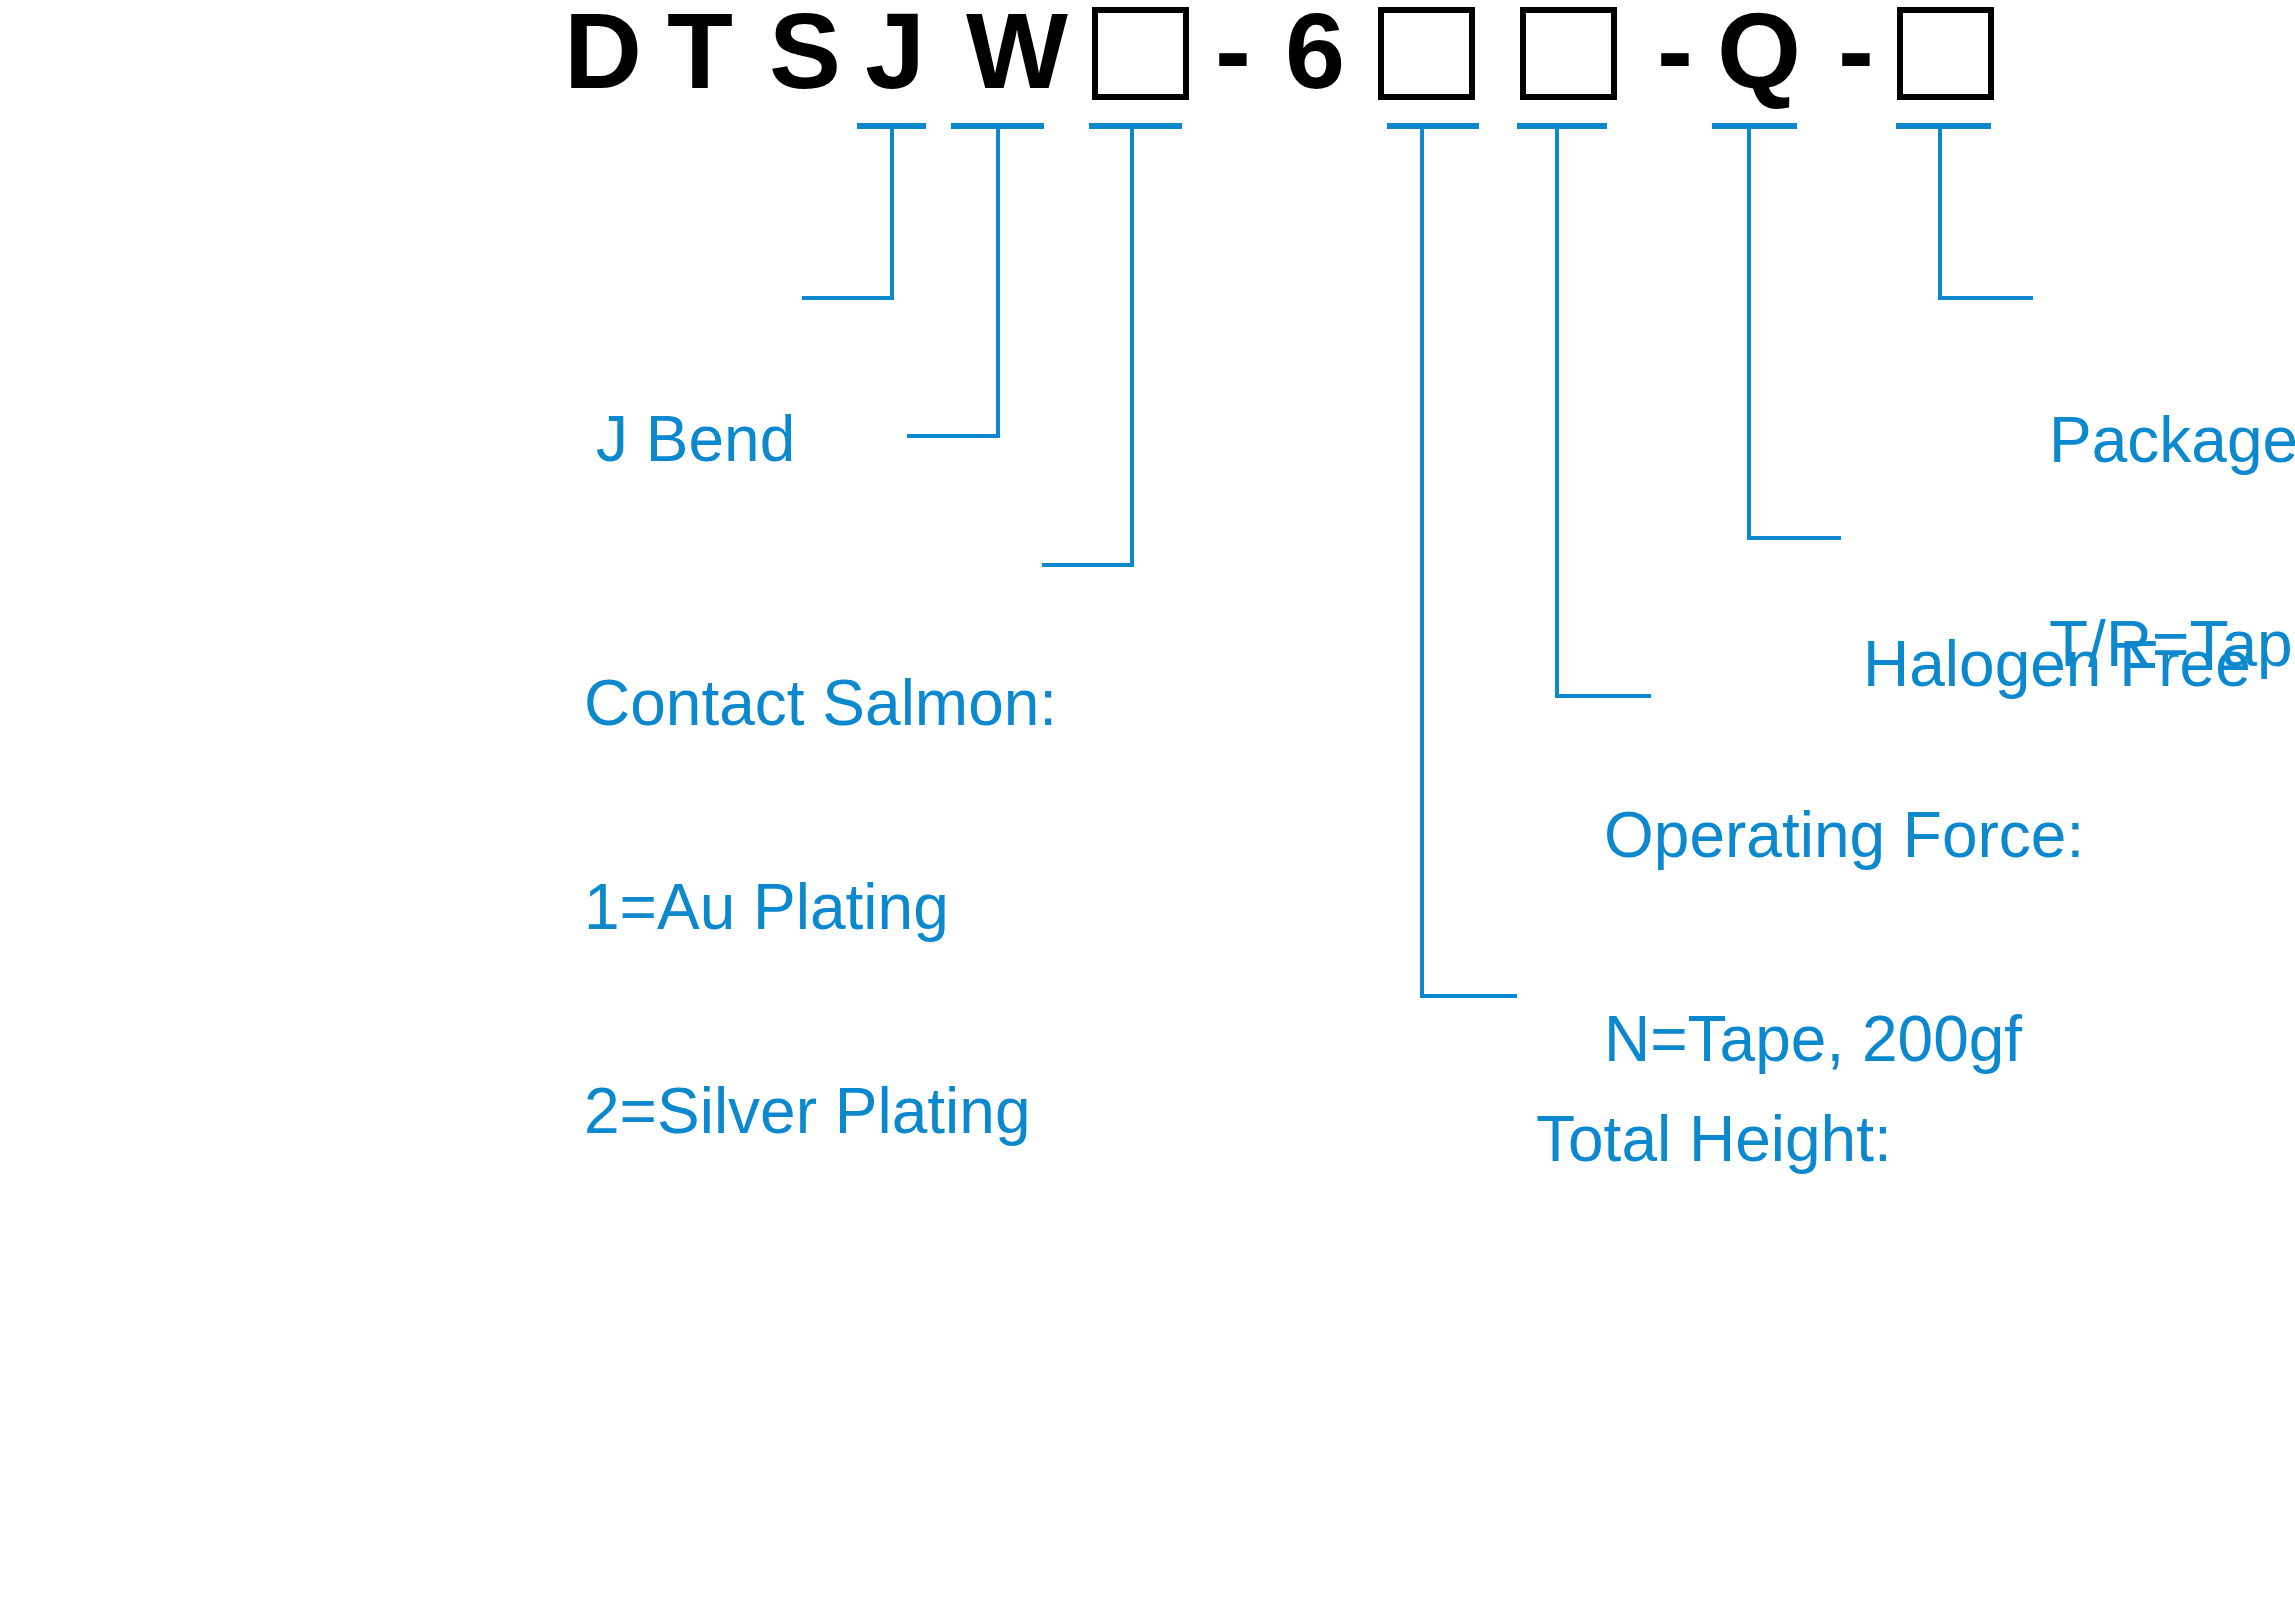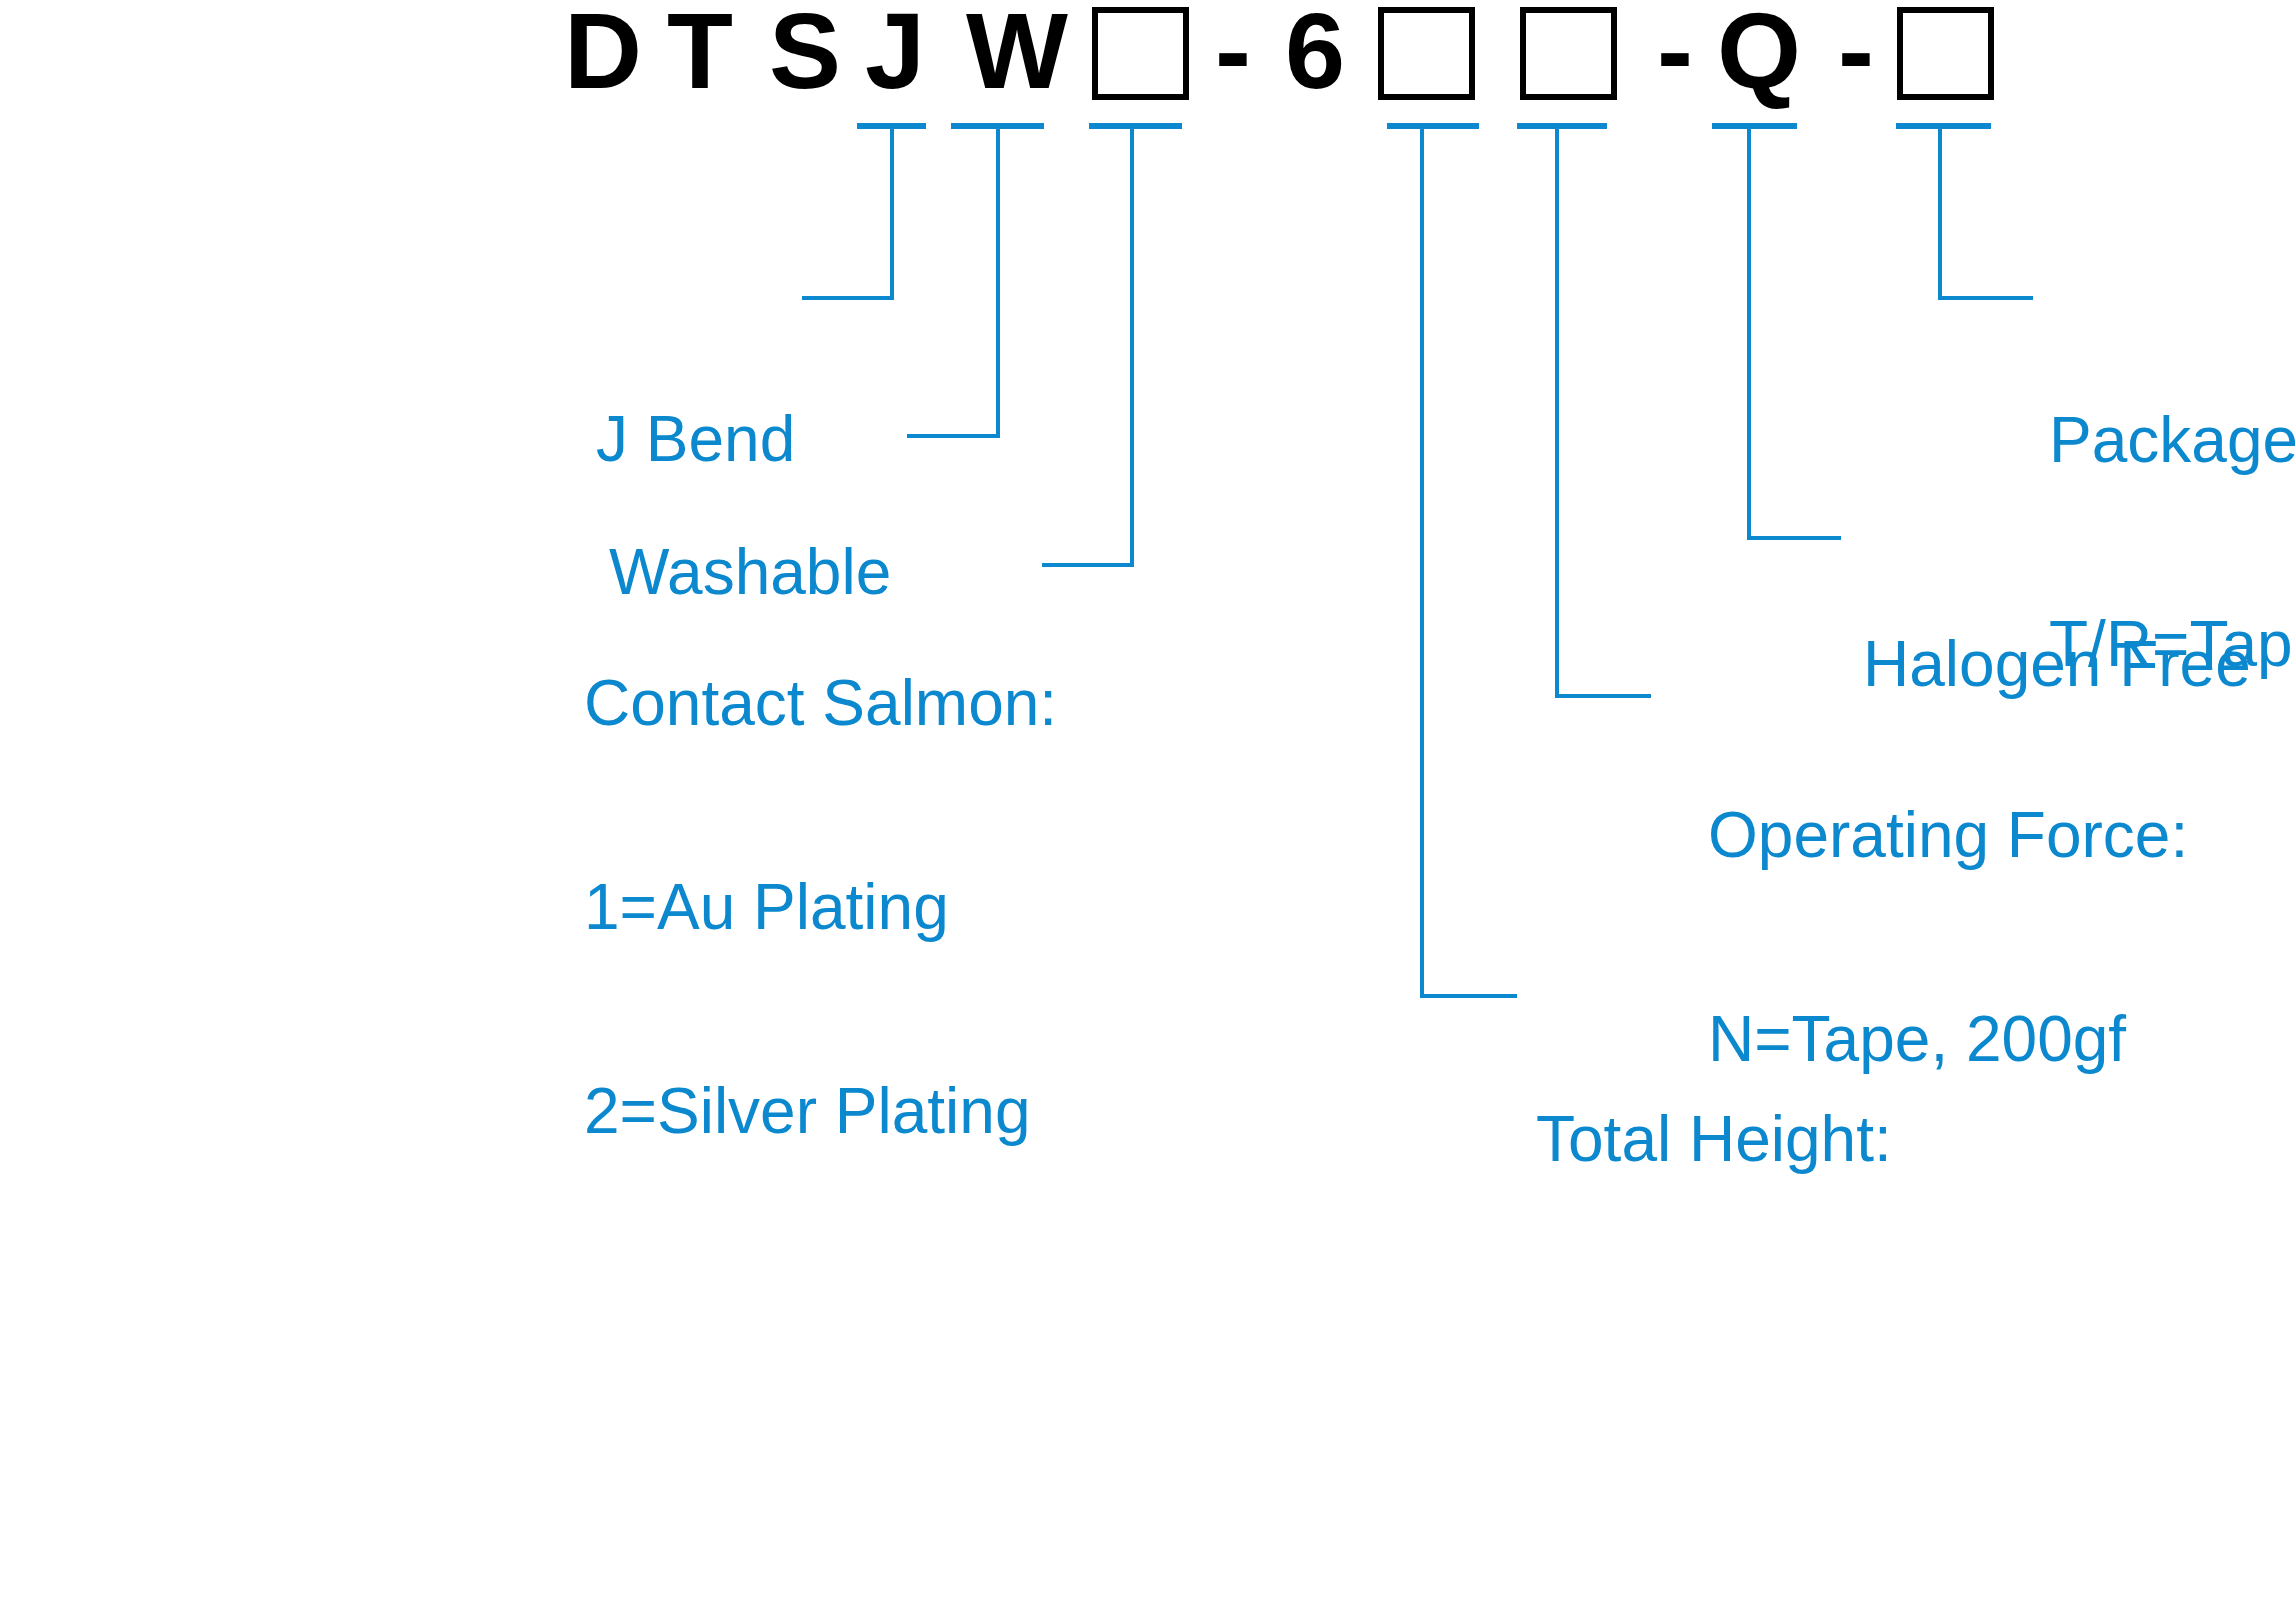--- a/index.html
+++ b/index.html
@@ -113,35 +113,32 @@
   <div class="vl" style="left:1747px; top:129px; height:410px"></div>
   <div class="hl" style="left:1747px; top:536px; width:94px"></div>
 
   <div class="vl" style="left:1938px; top:129px; height:170px"></div>
   <div class="hl" style="left:1938px; top:296px; width:95px"></div>
 
   <div class="callout" style="left:596px; top:269px">
     <div>J Bend</div>
   </div>
 
-  <div class="callout" style="left:609px; top:402px">
-    <div>Washable</div>
-  </div>
 
   <div class="callout" style="left:584px; top:533px">
     <div>Contact Salmon:</div>
     <div>1=Au Plating</div>
     <div>2=Silver Plating</div>
   </div>
 
   <div class="callout" style="left:1536px; top:969px">
     <div>Total Height:</div>
   </div>
 
-  <div class="callout" style="left:1708px; top:665px">
+  <div class="callout" style="left:1604px; top:665px">
     <div>Operating Force:</div>
     <div>N=Tape, 200gf</div>
   </div>
 
   <div class="callout" style="left:1863px; top:494px">
     <div>Halogen Free</div>
   </div>
 
   <div class="callout" style="left:2049px; top:270px">
     <div>Package:</div>

